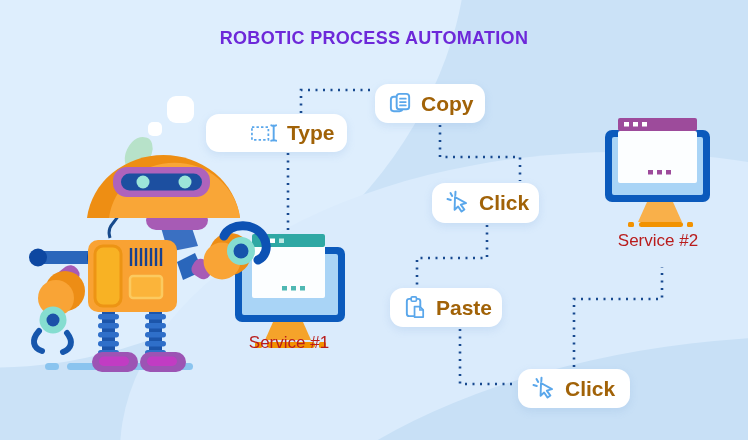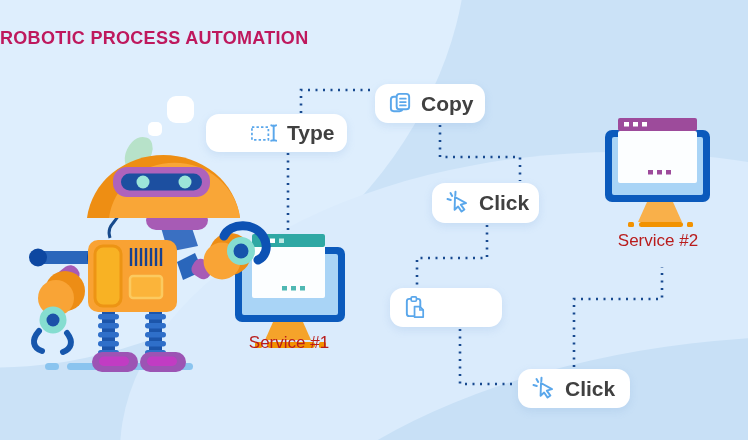--- a/index.html
+++ b/index.html
@@ -20,29 +20,29 @@
   .wave-dark-br{
     left:235px; top:338px; width:1050px; height:520px;
     background:#C8E0F6; border-radius:50%; transform:rotate(-4deg);
   }
   .mint-wedge{
     left:126px; top:136px; width:25px; height:36px;
     background:#B7E2C9; border-radius:60% 40% 55% 45%; transform:rotate(18deg);
   }
   .title{
     position:absolute; left:0; top:28px; width:100%;
-    text-align:left; font-size:18px; font-weight:bold;
-    letter-spacing:.3px; color:#be185d;
+    text-align:center; font-size:18px; font-weight:bold;
+    letter-spacing:.3px; color:#6d28d9;
   }
   .overlay{position:absolute; left:0; top:0; pointer-events:none;}
   .pill{
     position:absolute; background:#FFFFFF; border-radius:13px;
     display:flex; align-items:center; gap:8px; padding-left:13px;
     box-shadow:0 3px 8px rgba(110,155,210,.18);
-    font-size:21px; font-weight:bold; color:#404040;
+    font-size:21px; font-weight:bold; color:#a16207;
   }
   .pill svg{flex:0 0 auto;}
   .bubble{position:absolute; background:#FFFFFF;}
   .service-label{
     position:absolute; text-align:center;
     font-size:17px; color:#b91c1c;
   }
 </style>
 </head>
 <body>
@@ -227,20 +227,21 @@
     <span>Click</span>
   </div>
 
   <div class="pill" style="left:390px; top:288px; width:99px; height:39px;">
     <svg width="25" height="25" viewBox="0 0 26 26">
       <rect x="4" y="4" width="14" height="18" rx="2.5" fill="none" stroke="#5AA7EB" stroke-width="2"></rect>
       <rect x="8.5" y="2" width="5.5" height="4.5" rx="1.2" fill="#FFFFFF" stroke="#5AA7EB" stroke-width="1.8"></rect>
       <path d="M12,12 h5.5 l3.5,3.5 V23 h-9 Z" fill="#FFFFFF" stroke="#5AA7EB" stroke-width="1.8" stroke-linejoin="round"></path>
       <path d="M17.5,12 V15.5 H21" fill="none" stroke="#5AA7EB" stroke-width="1.5"></path>
     </svg>
+    <span>Paste</span>
   </div>
 
   <div class="pill" style="left:518px; top:369px; width:99px; height:39px;">
     <svg width="26" height="26" viewBox="0 0 26 26">
       <g stroke="#5AA7EB" stroke-width="2" stroke-linecap="round">
         <line x1="5.5" y1="3" x2="7.2" y2="6"></line>
           <line x1="2.5" y1="9" x2="5.8" y2="10"></line>
           <line x1="10.5" y1="1.8" x2="10.3" y2="5.2"></line>
       </g>
       <path d="M10,7 L21,13.2 L15.8,14.6 L19.4,19.6 L16.6,21.6 L13.1,16.5 L9.6,19.8 Z" fill="#FFFFFF" stroke="#5AA7EB" stroke-width="1.9" stroke-linejoin="round"></path>

